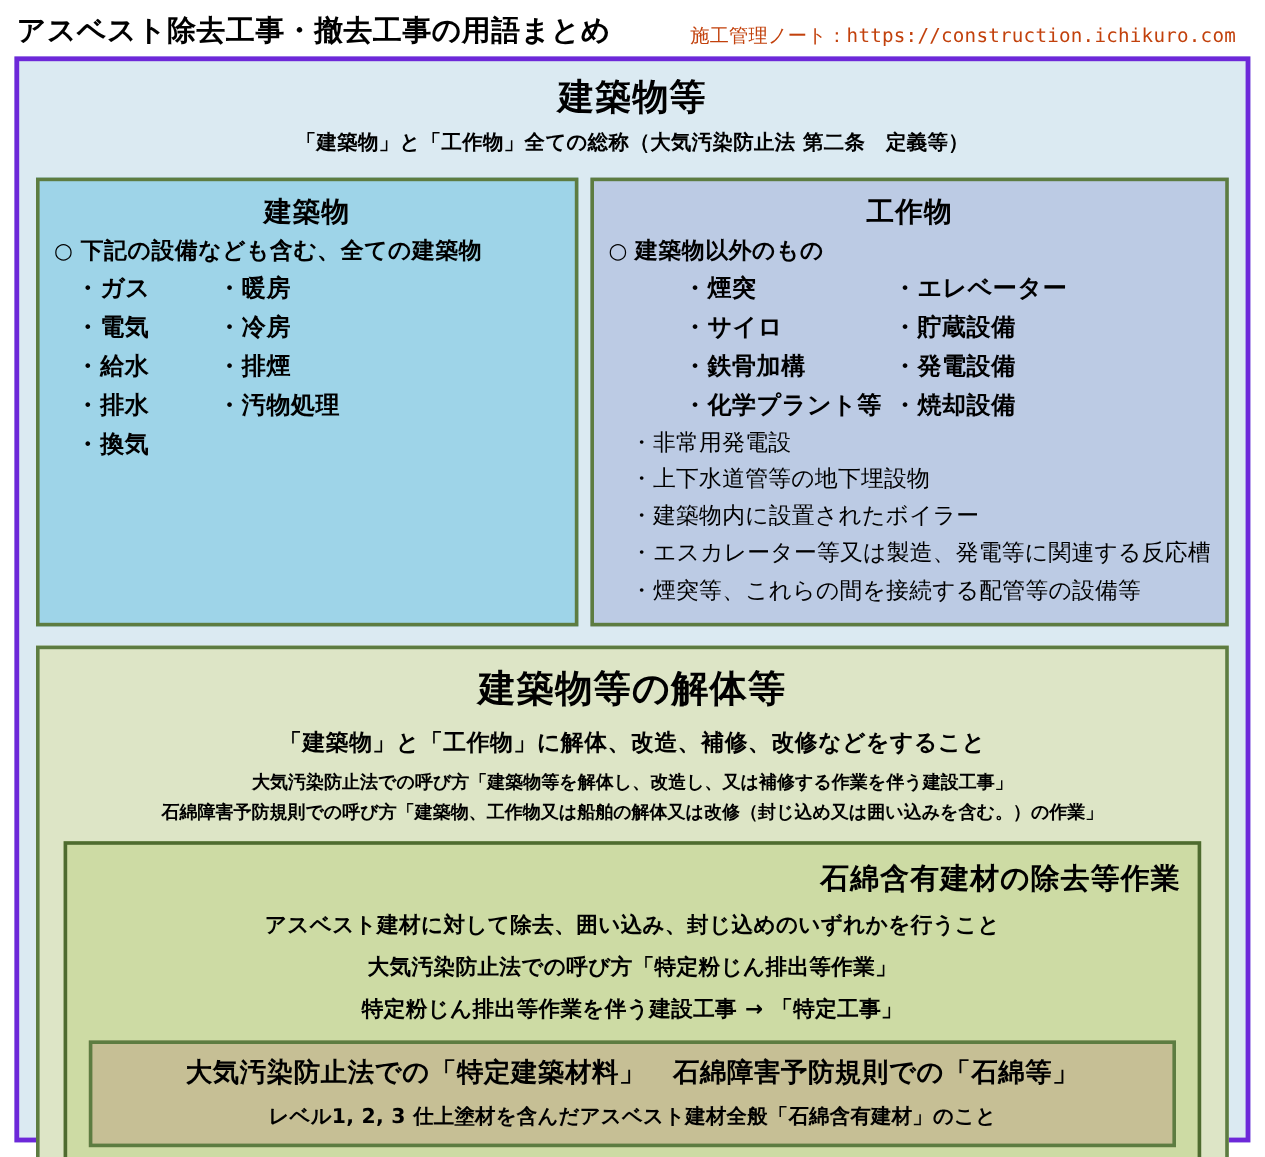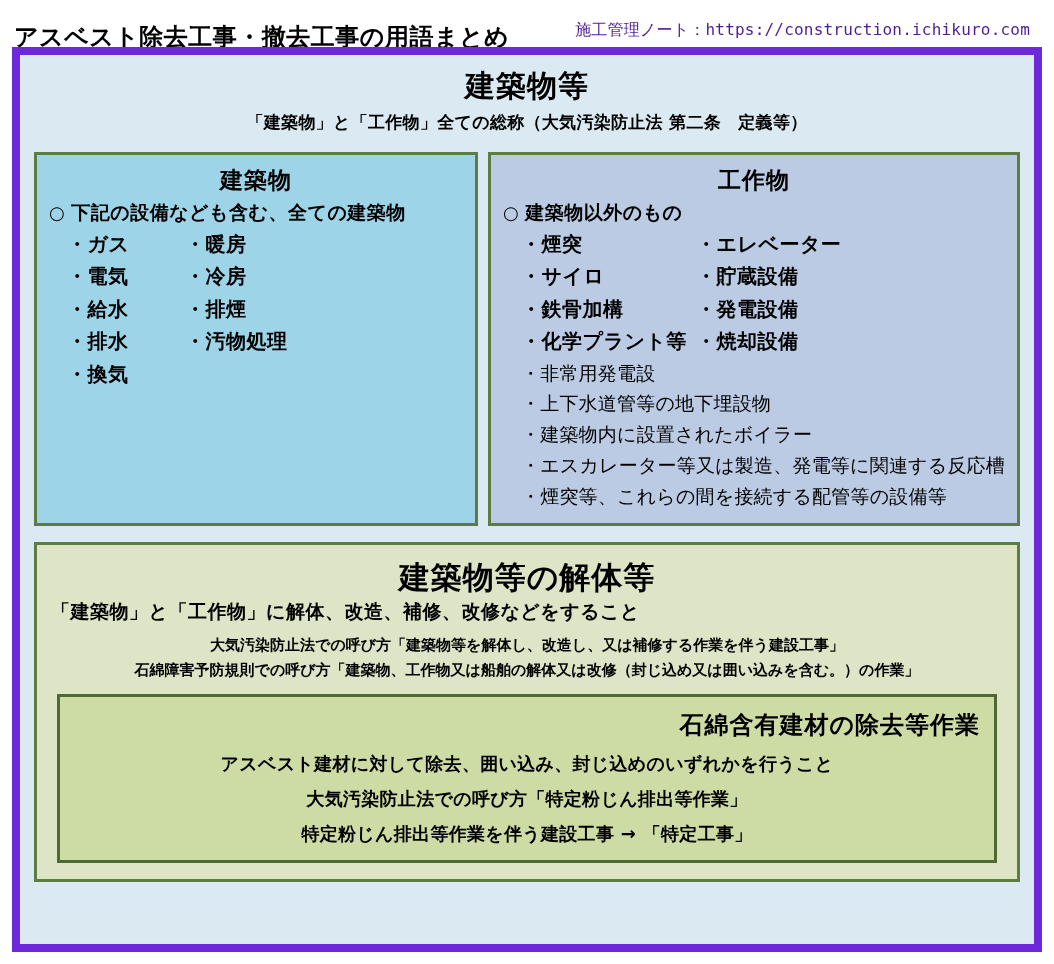--- a/index.html
+++ b/index.html
@@ -18,46 +18,46 @@
   
   .header {
     height: 47px;
     position: relative;
     padding: 0 12px;
     box-sizing: border-box;
   }
   .header-title {
     position: absolute;
     left: 14px;
-    top: 21px;
+    top: 9px;
     font-size: 24px;
     font-weight: bold;
     letter-spacing: 0.5px;
     white-space: nowrap;
   }
   .header-note {
     position: absolute;
     right: 24px;
     top: 20px;
     font-size: 16px;
-    color: #4c1d95;
+    color: #c2410c;
     font-family: "DejaVu Sans Mono", "Liberation Mono", monospace;
     white-space: nowrap;
     letter-spacing: 0.2px;
   }
 
   
   .outer-frame {
     position: absolute;
     left: 12px;
     top: 47px;
     width: 1030px;
     height: 905px;
     box-sizing: border-box;
-    border: 8px solid #6d28d9;
+    border: 4px solid #6d28d9;
     background: #dbeaf2;
     padding: 6px;
   }
 
   
   .kenchikubutsu-to {
     padding: 8px 0 0 0;
   }
   .kt-title {
     text-align: center;
@@ -114,21 +114,21 @@
     margin-left: 18px;
   }
   .pair-row {
     display: flex;
     font-size: 20px;
     font-weight: bold;
     line-height: 1.62;
     letter-spacing: 0.5px;
   }
   .pair-row .c1 { width: 118px; }
-  .col-right .pair-row .c1 { width: 175px; }
+  .col-right .pair-row .c1 { width: 175px; margin-left: 44px; }
   .long-row {
     font-size: 19px;
     font-weight: normal;
     line-height: 1.62;
     margin-left: 18px;
     letter-spacing: 0.2px;
     white-space: nowrap;
   }
 
   
@@ -139,22 +139,24 @@
     background: #dde5c6;
     padding: 12px 14px 16px 14px;
   }
   .kaitai-title {
     text-align: center;
     font-size: 31px;
     font-weight: bold;
     letter-spacing: 1px;
   }
   .kaitai-sub {
+    text-align: center;
     font-size: 19px;
     font-weight: bold;
+    margin-top: 11px;
     letter-spacing: 0.5px;
   }
   .kaitai-note {
     font-size: 15px;
     font-weight: bold;
     margin-top: 11px;
     text-align: center;
     letter-spacing: 0px;
     white-space: nowrap;
   }
@@ -290,16 +292,20 @@
     <div class="kaitai-sub">「建築物」と「工作物」に解体、改造、補修、改修などをすること</div>
     <div class="kaitai-note">大気汚染防止法での呼び方「建築物等を解体し、改造し、又は補修する作業を伴う建設工事」</div>
     <div class="kaitai-note second">石綿障害予防規則での呼び方「建築物、工作物又は船舶の解体又は改修（封じ込め又は囲い込みを含む。）の作業」</div>
 
     <div class="jokyo">
       <div class="jokyo-title">石綿含有建材の除去等作業</div>
       <div class="jokyo-line">アスベスト建材に対して除去、囲い込み、封じ込めのいずれかを行うこと</div>
       <div class="jokyo-line">大気汚染防止法での呼び方「特定粉じん排出等作業」</div>
       <div class="jokyo-line">特定粉じん排出等作業を伴う建設工事 → 「特定工事」</div>
 
+      <div class="tokutei">
+        <div class="tokutei-title">大気汚染防止法での「特定建築材料」　石綿障害予防規則での「石綿等」</div>
+        <div class="tokutei-sub">レベル1, 2, 3 仕上塗材を含んだアスベスト建材全般「石綿含有建材」のこと</div>
+      </div>
     </div>
   </div>
 
 </div>
 
 </body></html>

